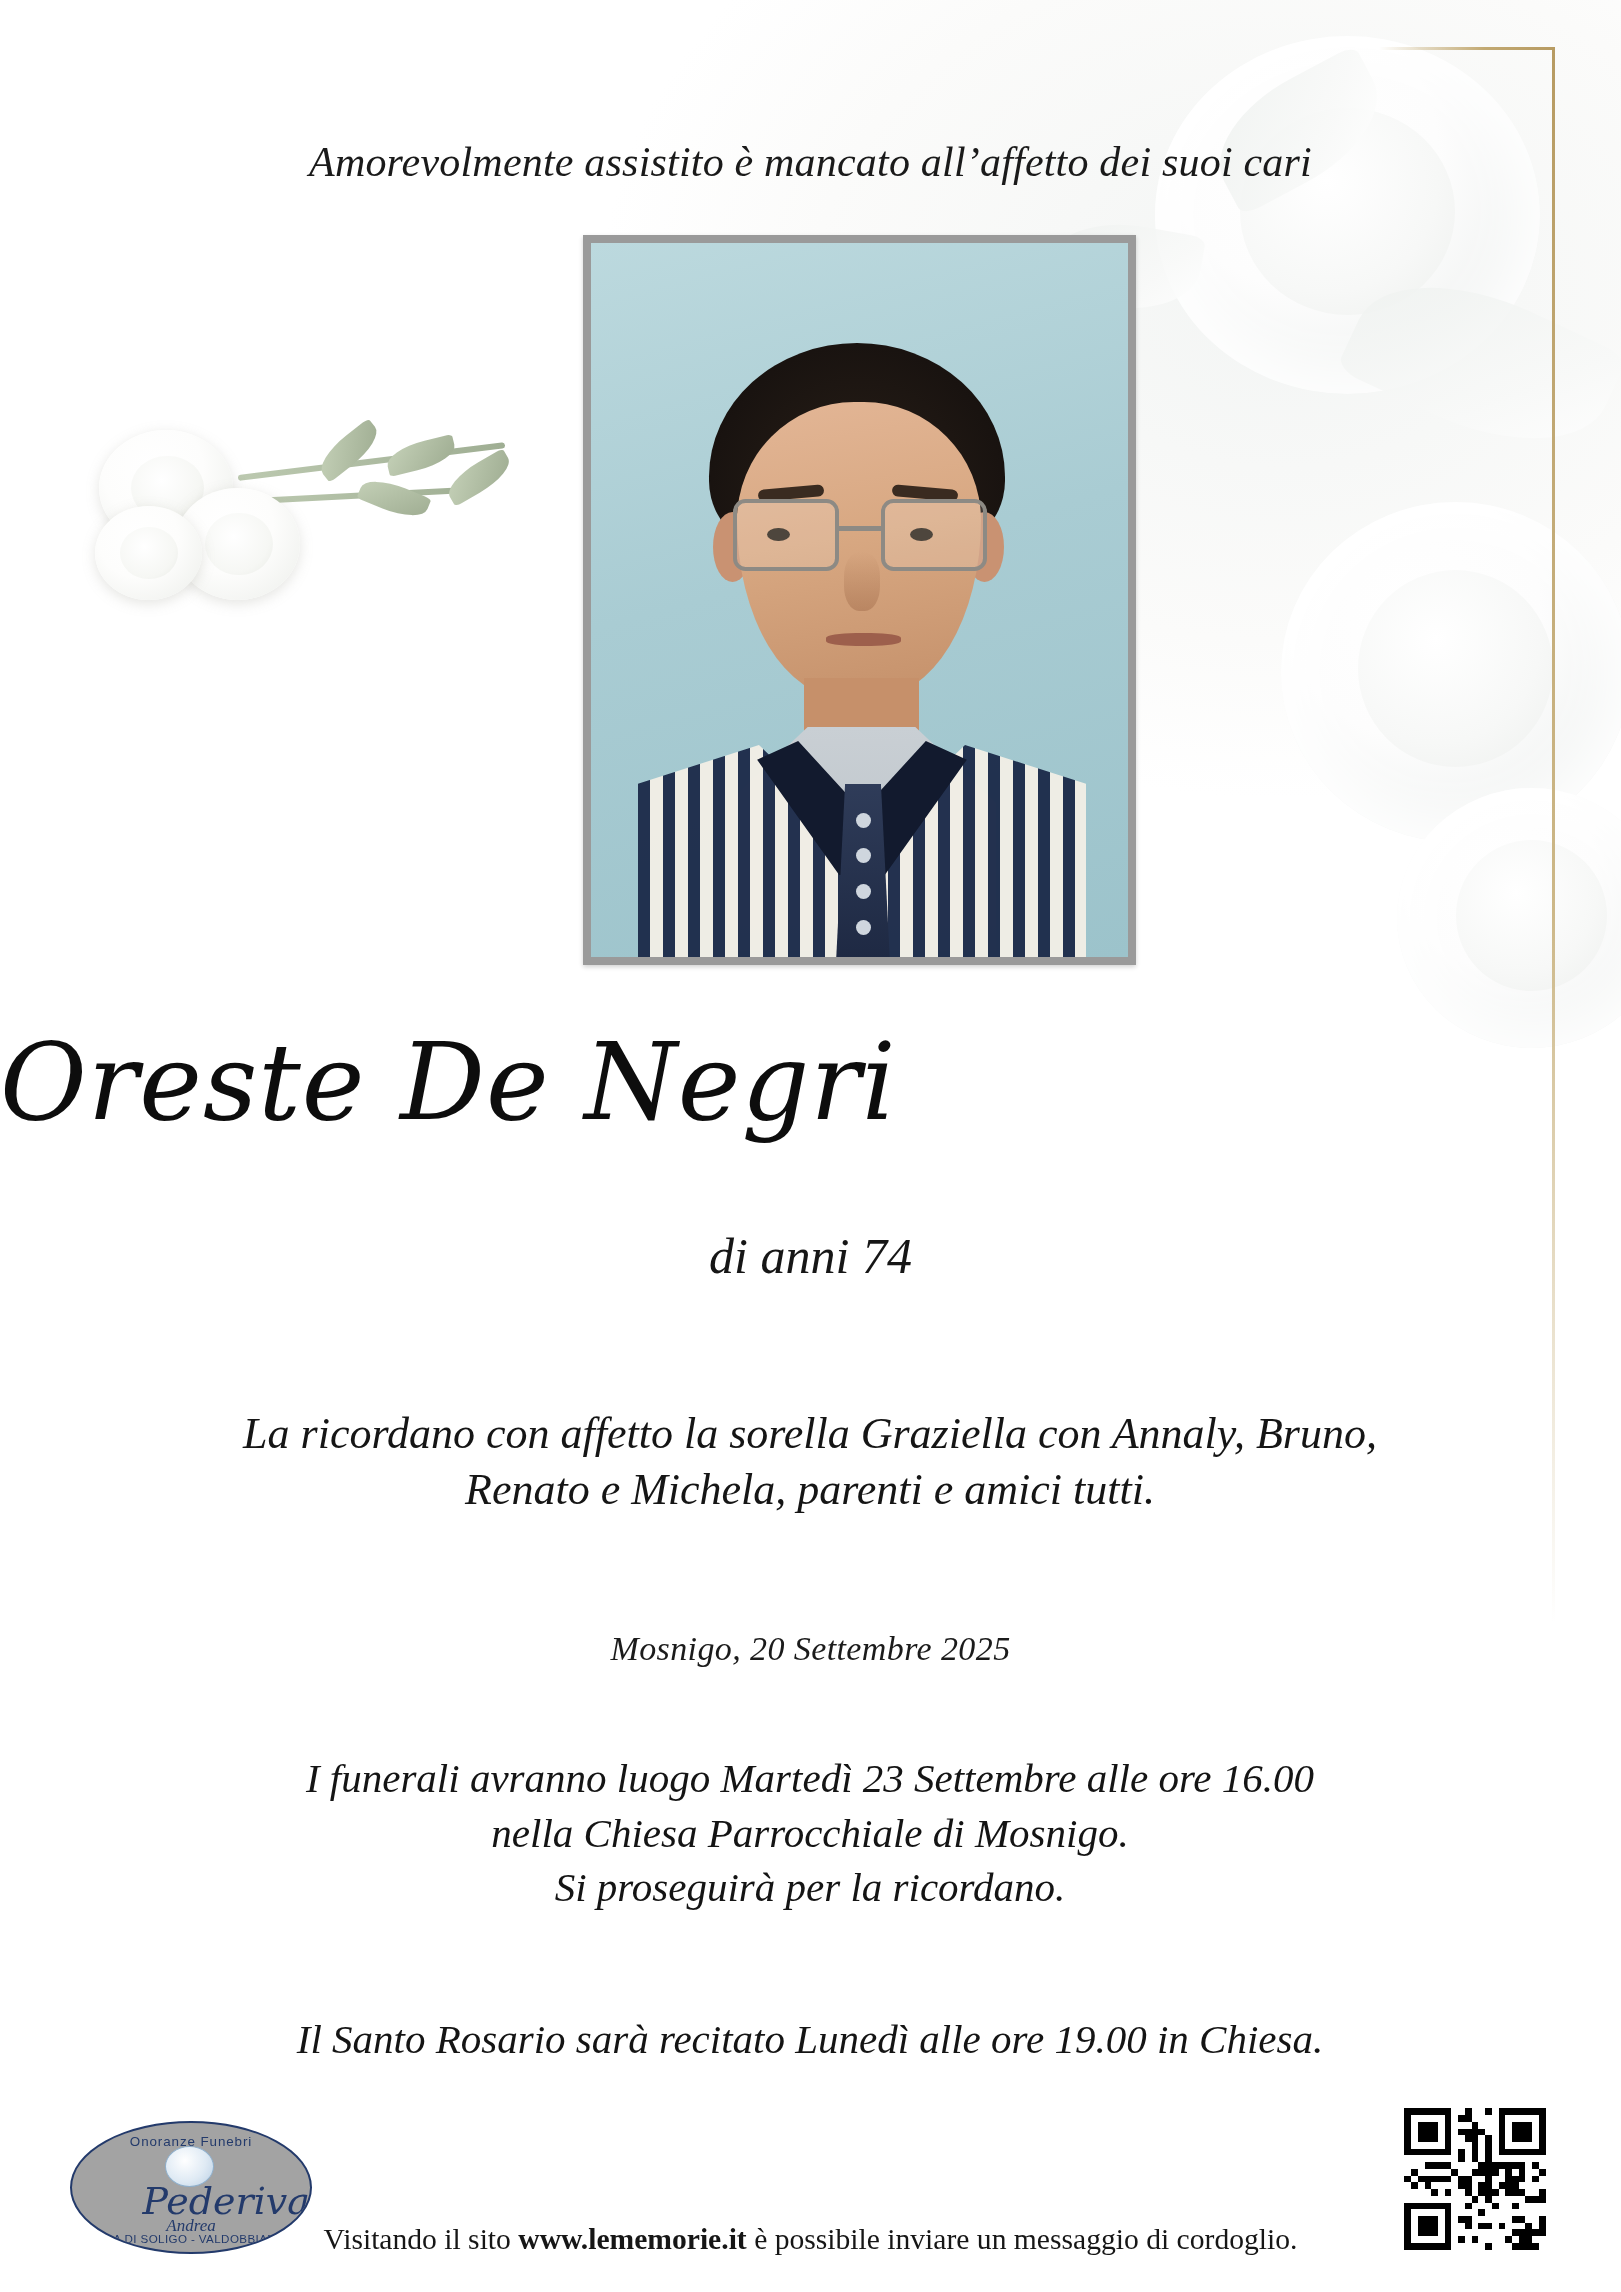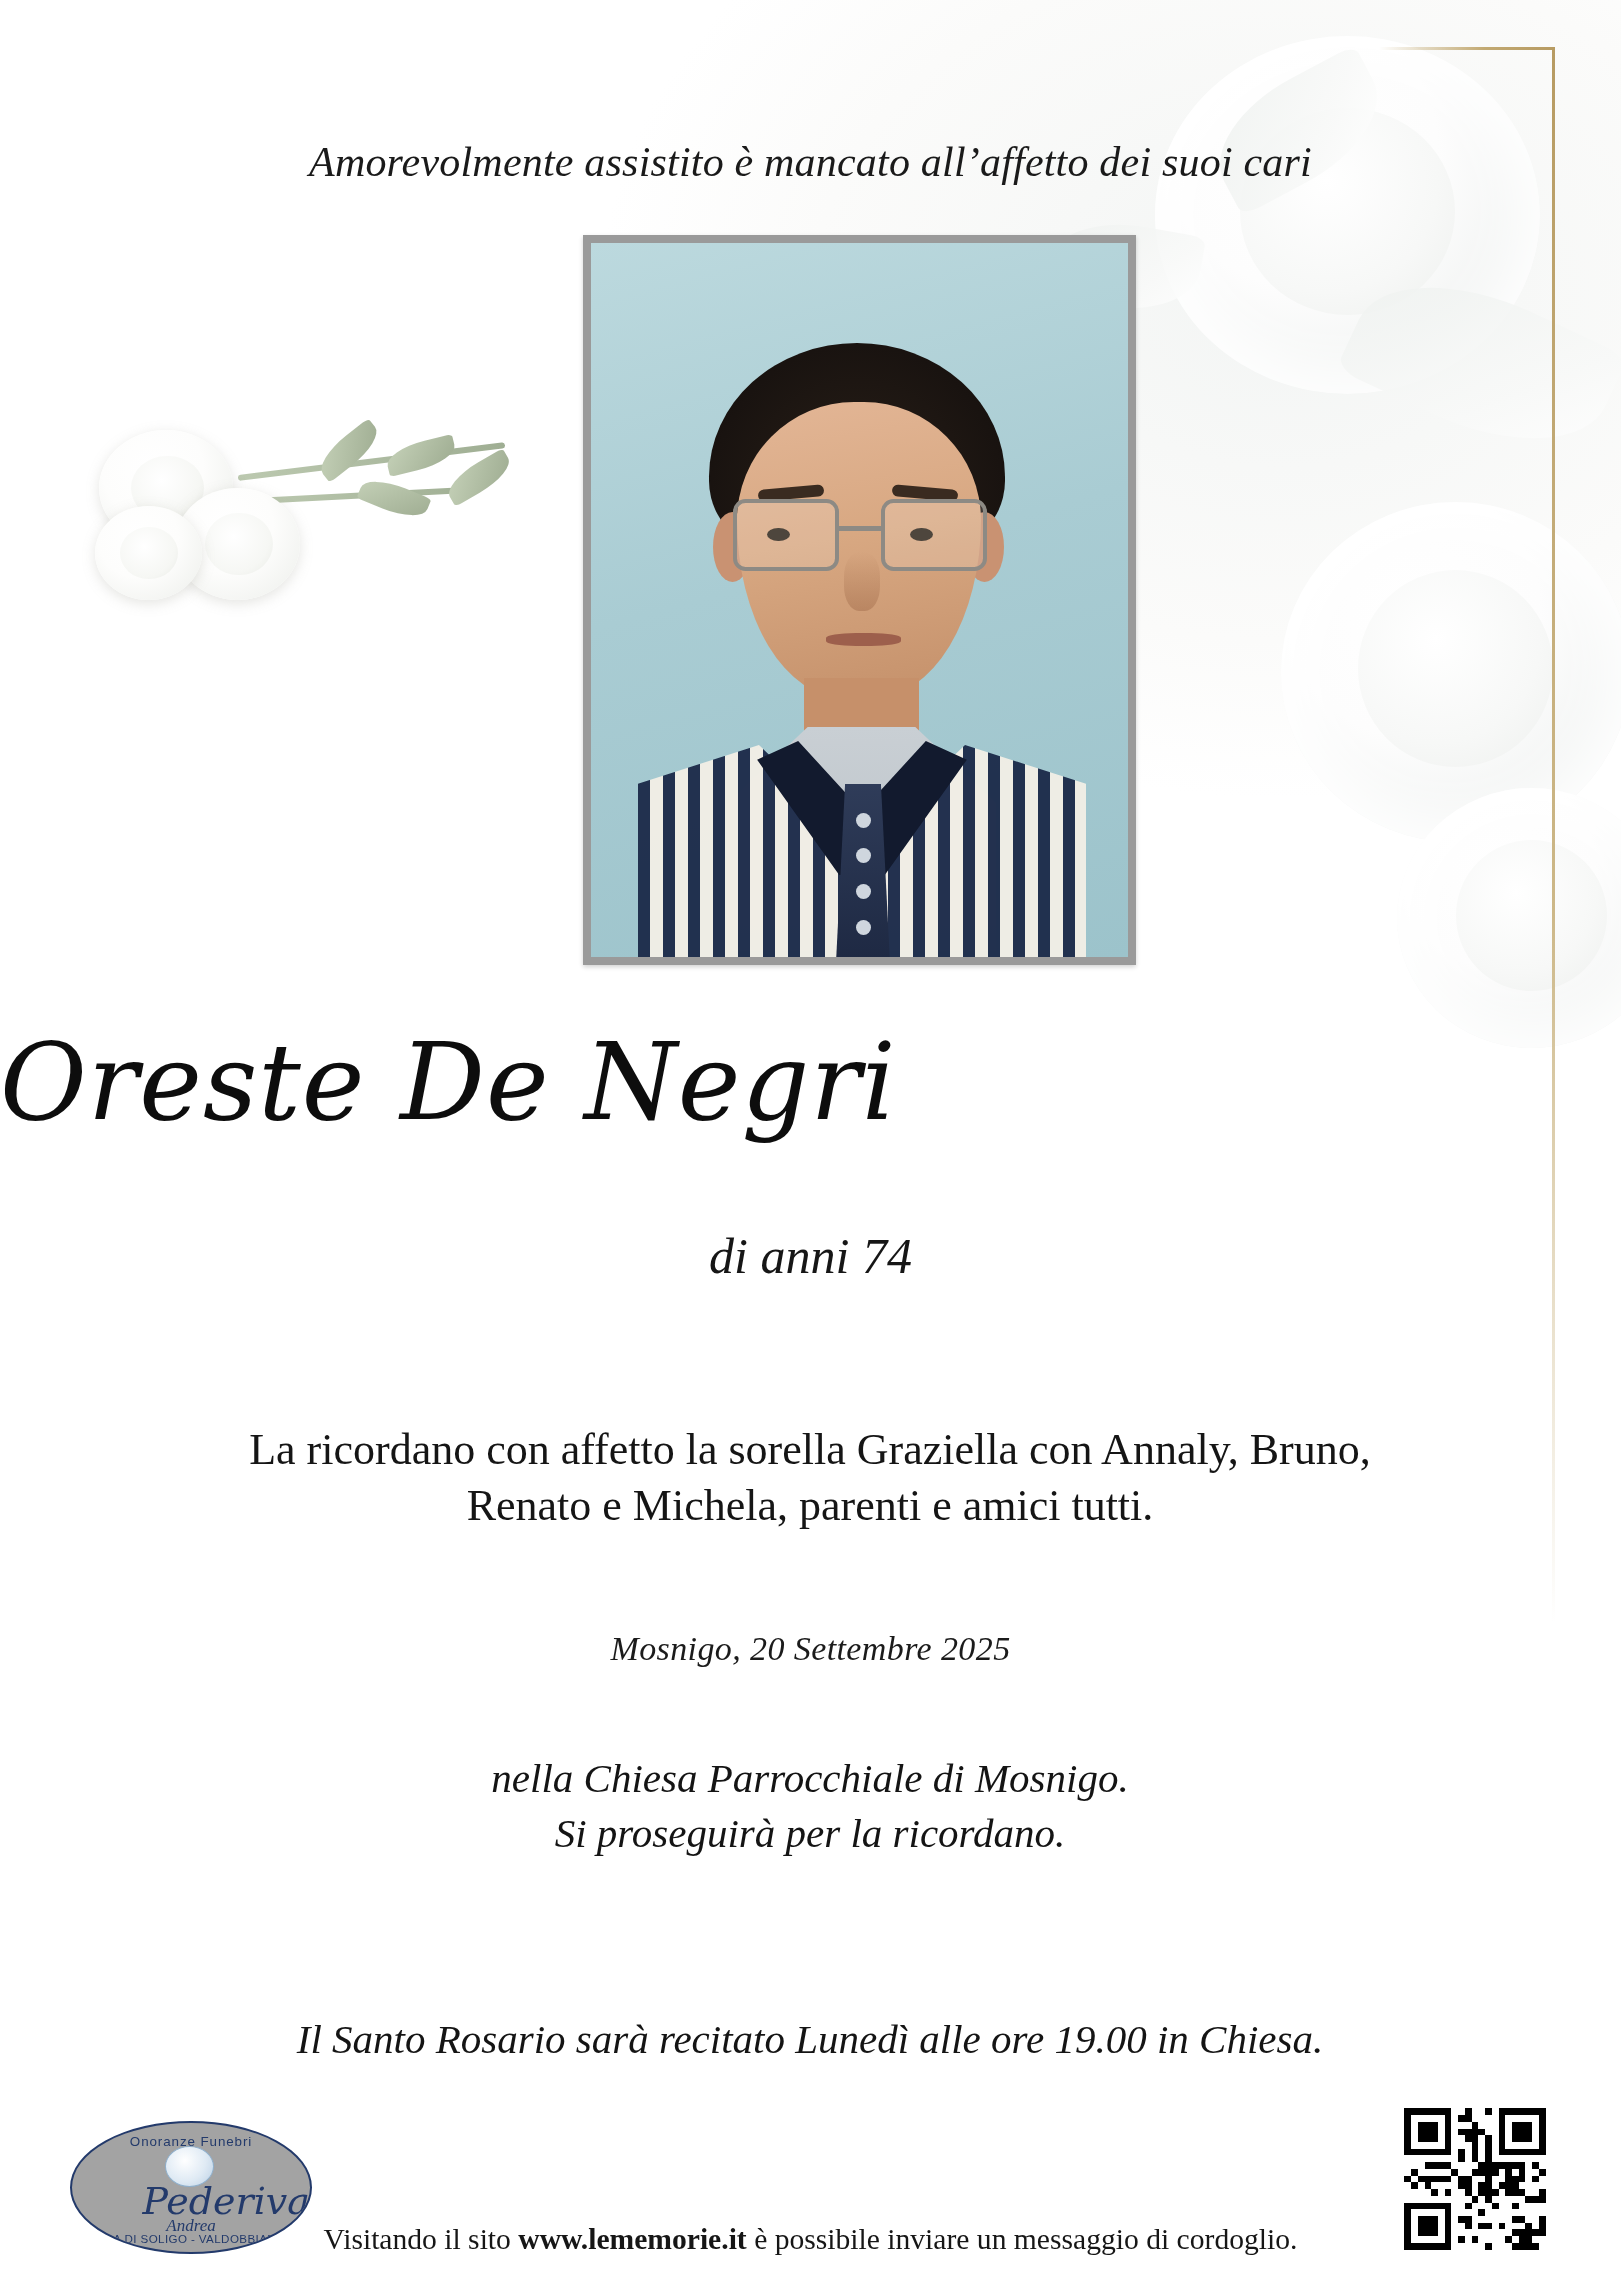--- a/index.html
+++ b/index.html
@@ -259,24 +259,24 @@
     text-align: center;
     font-style: italic;
     font-size: 50px;
     color: #161616;
   }
 
   .remember {
     position: absolute;
     top: 1406px; left: 143px; width: 1334px;
     text-align: center;
+    font-style: italic;
     font-size: 44px;
     line-height: 1.28;
     color: #151515;
-    margin-top: 16px;
   }
 
   .place-date {
     position: absolute;
     top: 1630px; left: 0; width: 1621px;
     text-align: center;
     font-style: italic;
     font-size: 34px;
     letter-spacing: 0.4px;
     color: #1b1b1b;
@@ -442,20 +442,21 @@
   <div class="age">di anni 74</div>
 
   <div class="remember">
     <div>La ricordano con affetto la sorella Graziella con Annaly, Bruno,</div>
     <div>Renato e Michela, parenti e amici tutti.</div>
   </div>
 
   <div class="place-date">Mosnigo,  20  Settembre  2025</div>
 
   <div class="funeral">
+    <div>I funerali avranno luogo Martedì 23 Settembre alle ore 16.00</div>
     <div>nella Chiesa Parrocchiale di Mosnigo.</div>
     <div>Si proseguirà per la ricordano.</div>
   </div>
 
   <div class="rosary">Il Santo Rosario sarà recitato Lunedì alle ore 19.00 in Chiesa.</div>
 
   <div class="logo">
     <div class="logo-inner">
       <div class="logo-top">Onoranze        Funebri</div>
       <div class="logo-rose"></div>

